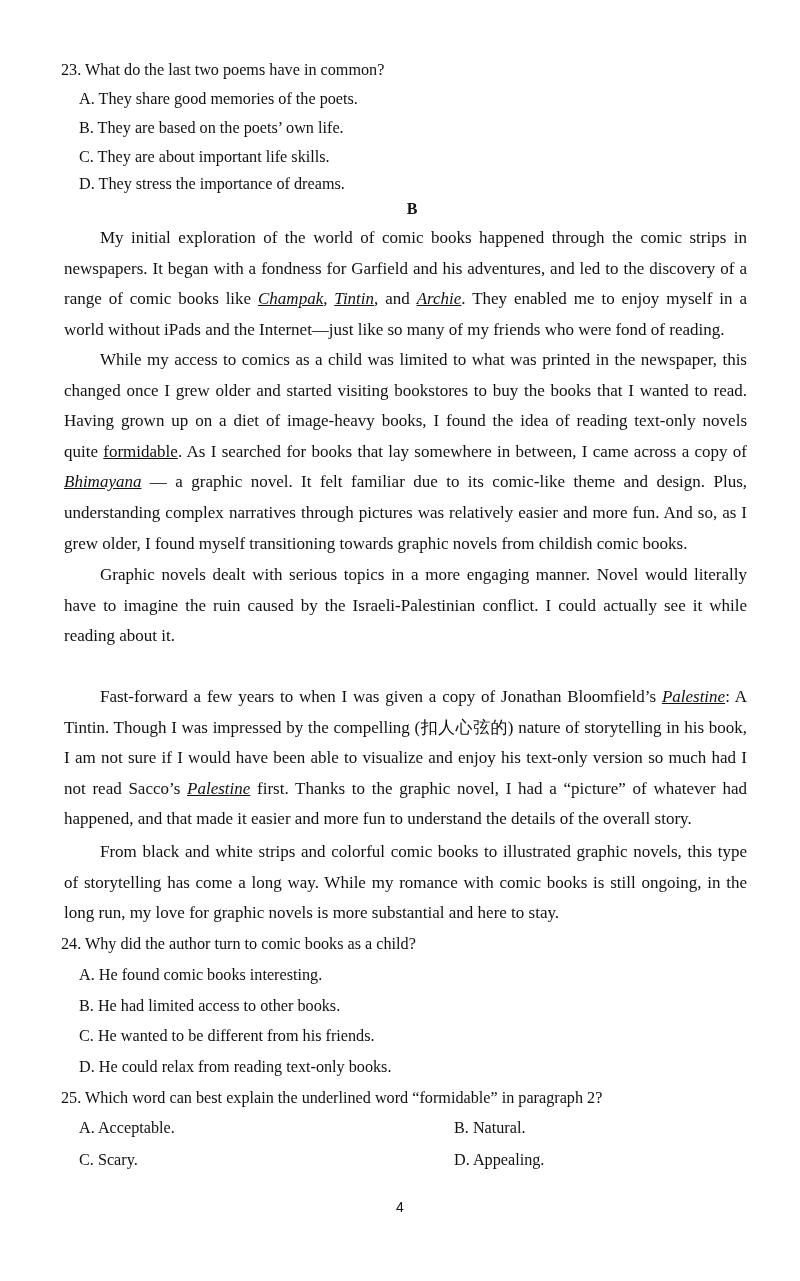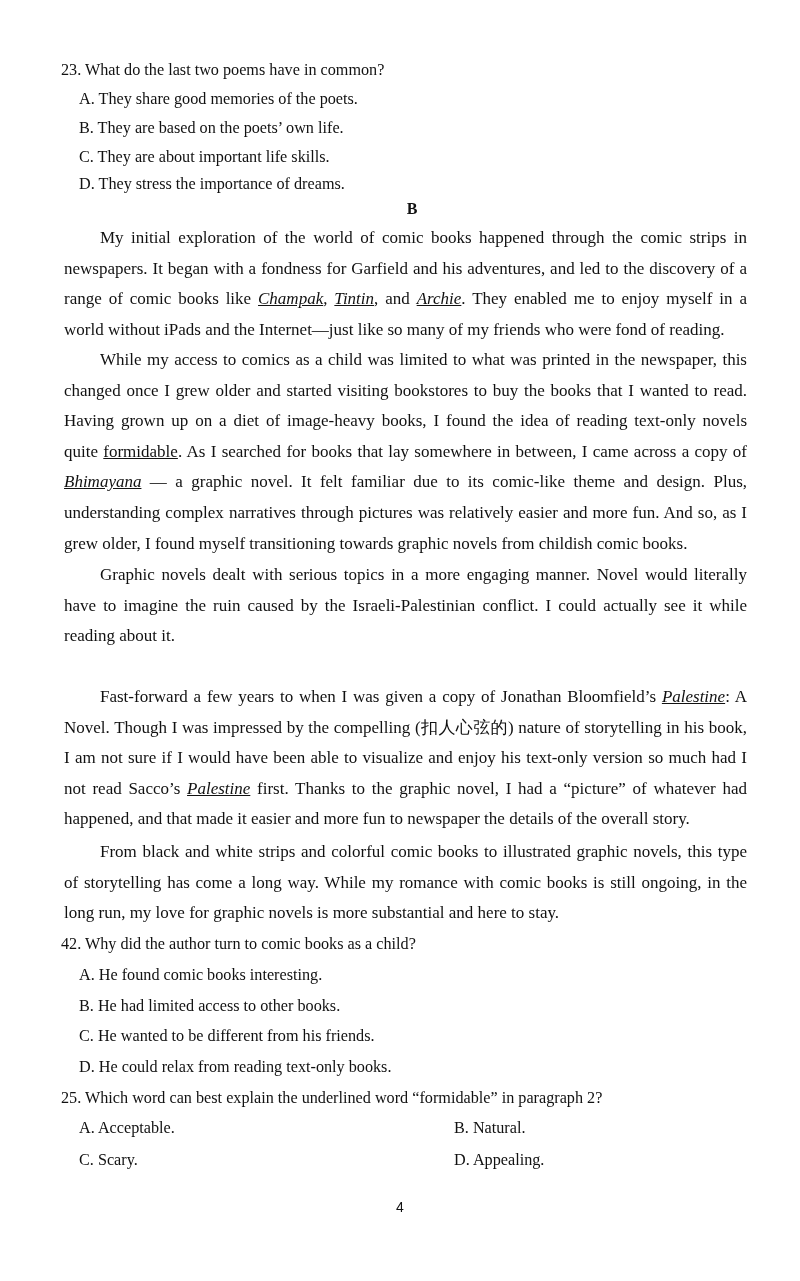--- a/index.html
+++ b/index.html
@@ -50,34 +50,34 @@
         <span class="ln">understanding complex narratives through pictures was relatively easier and more fun. And so, as I</span>
         <span class="ln last">grew older, I found myself transitioning towards graphic novels from childish comic books.</span>
       </div>
     <div class="para" style="top:560px">
         <span class="ln first">Graphic novels dealt with serious topics in a more engaging manner. Novel would literally</span>
         <span class="ln">have to imagine the ruin caused by the Israeli-Palestinian conflict. I could actually see it while</span>
         <span class="ln last">reading about it.</span>
       </div>
     <div class="para" style="top:682px">
         <span class="ln first">Fast-forward a few years to when I was given a copy of Jonathan Bloomfield’s <i>Palestine</i>: A</span>
-        <span class="ln">Novel. Though I was impressed by the compelling (扣人心弦的) nature of storytelling in his book,</span>
+        <span class="ln">Tintin. Though I was impressed by the compelling (扣人心弦的) nature of storytelling in his book,</span>
         <span class="ln">I am not sure if I would have been able to visualize and enjoy his text-only version so much had I</span>
         <span class="ln">not read Sacco’s <i>Palestine</i> first. Thanks to the graphic novel, I had a “picture” of whatever had</span>
-        <span class="ln last">happened, and that made it easier and more fun to newspaper the details of the overall story.</span>
+        <span class="ln last">happened, and that made it easier and more fun to understand the details of the overall story.</span>
       </div>
     <div class="para" style="top:837px">
         <span class="ln first">From black and white strips and colorful comic books to illustrated graphic novels, this type</span>
         <span class="ln">of storytelling has come a long way. While my romance with comic books is still ongoing, in the</span>
         <span class="ln last">long run, my love for graphic novels is more substantial and here to stay.</span>
       </div>
   </div>
 
   <div>
-    <div class="line q" style="top:934px">42. Why did the author turn to comic books as a child?</div>
+    <div class="line q" style="top:934px">24. Why did the author turn to comic books as a child?</div>
     <div class="line opt" style="top:965px">A. He found comic books interesting.</div>
     <div class="line opt" style="top:996px">B. He had limited access to other books.</div>
     <div class="line opt" style="top:1026px">C. He wanted to be different from his friends.</div>
     <div class="line opt" style="top:1057px">D. He could relax from reading text-only books.</div>
   </div>
 
   <div>
     <div class="line q" style="top:1088px">25. Which word can best explain the underlined word “formidable” in paragraph 2?</div>
     <div class="line opt" style="top:1118px">A. Acceptable.</div>
     <div class="line opt2" style="top:1118px">B. Natural.</div>

